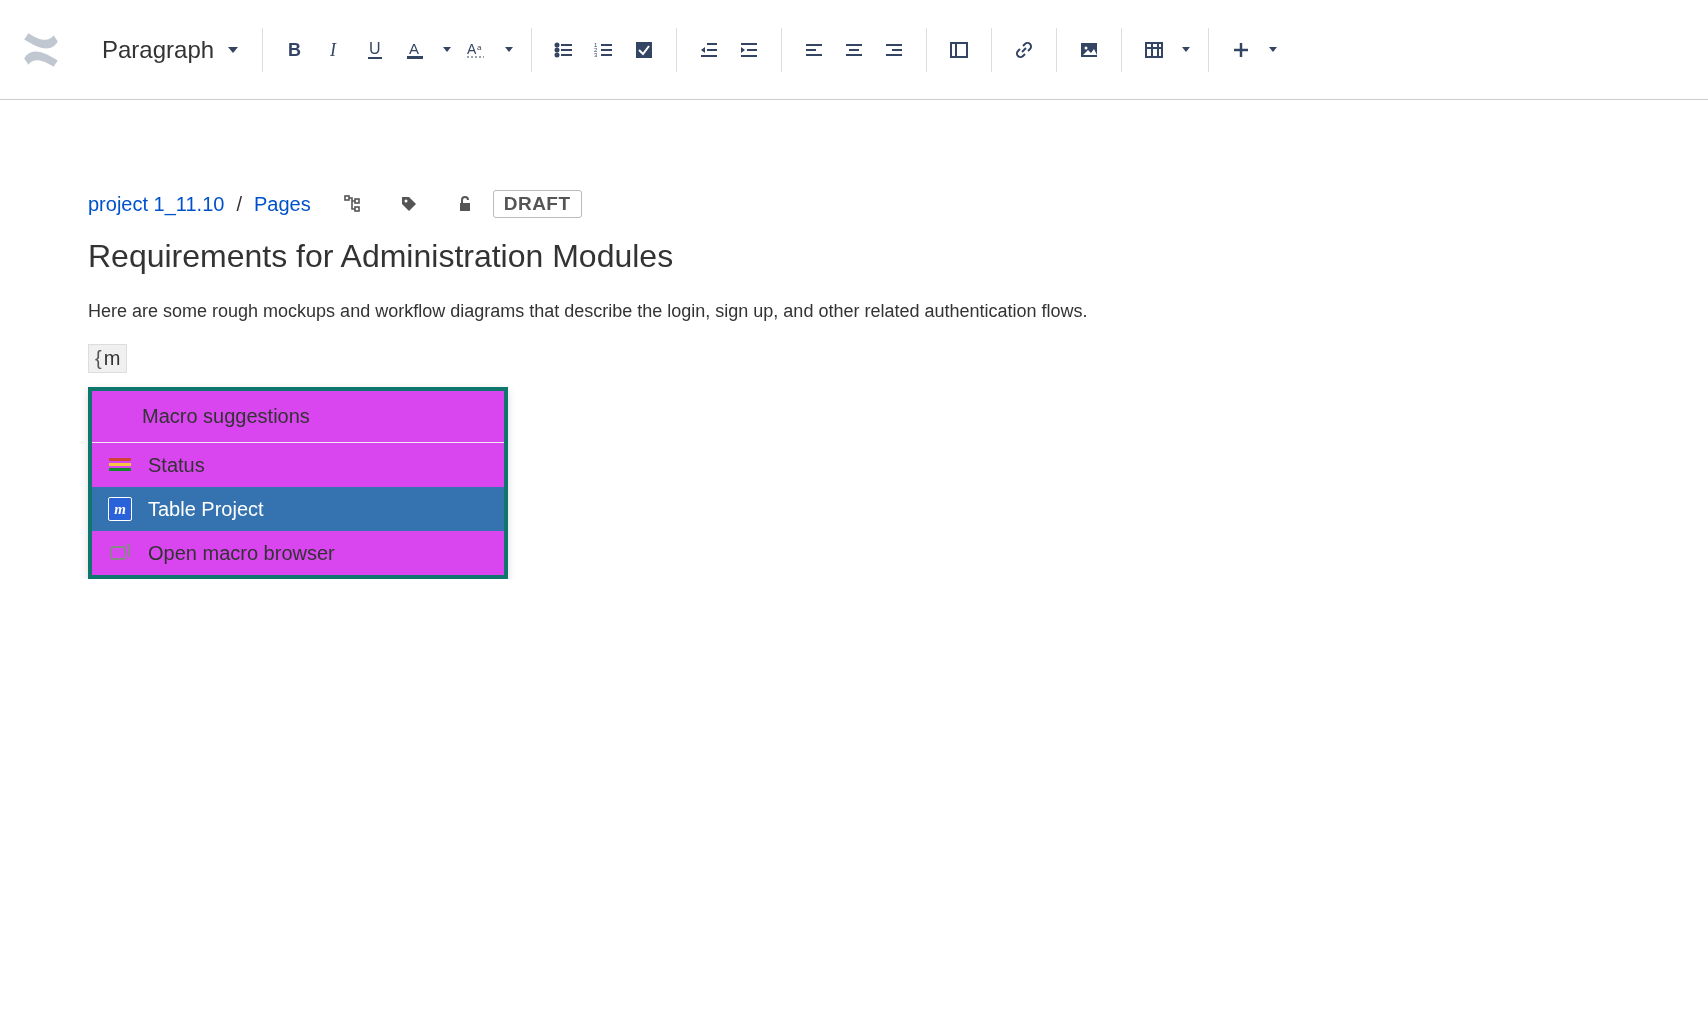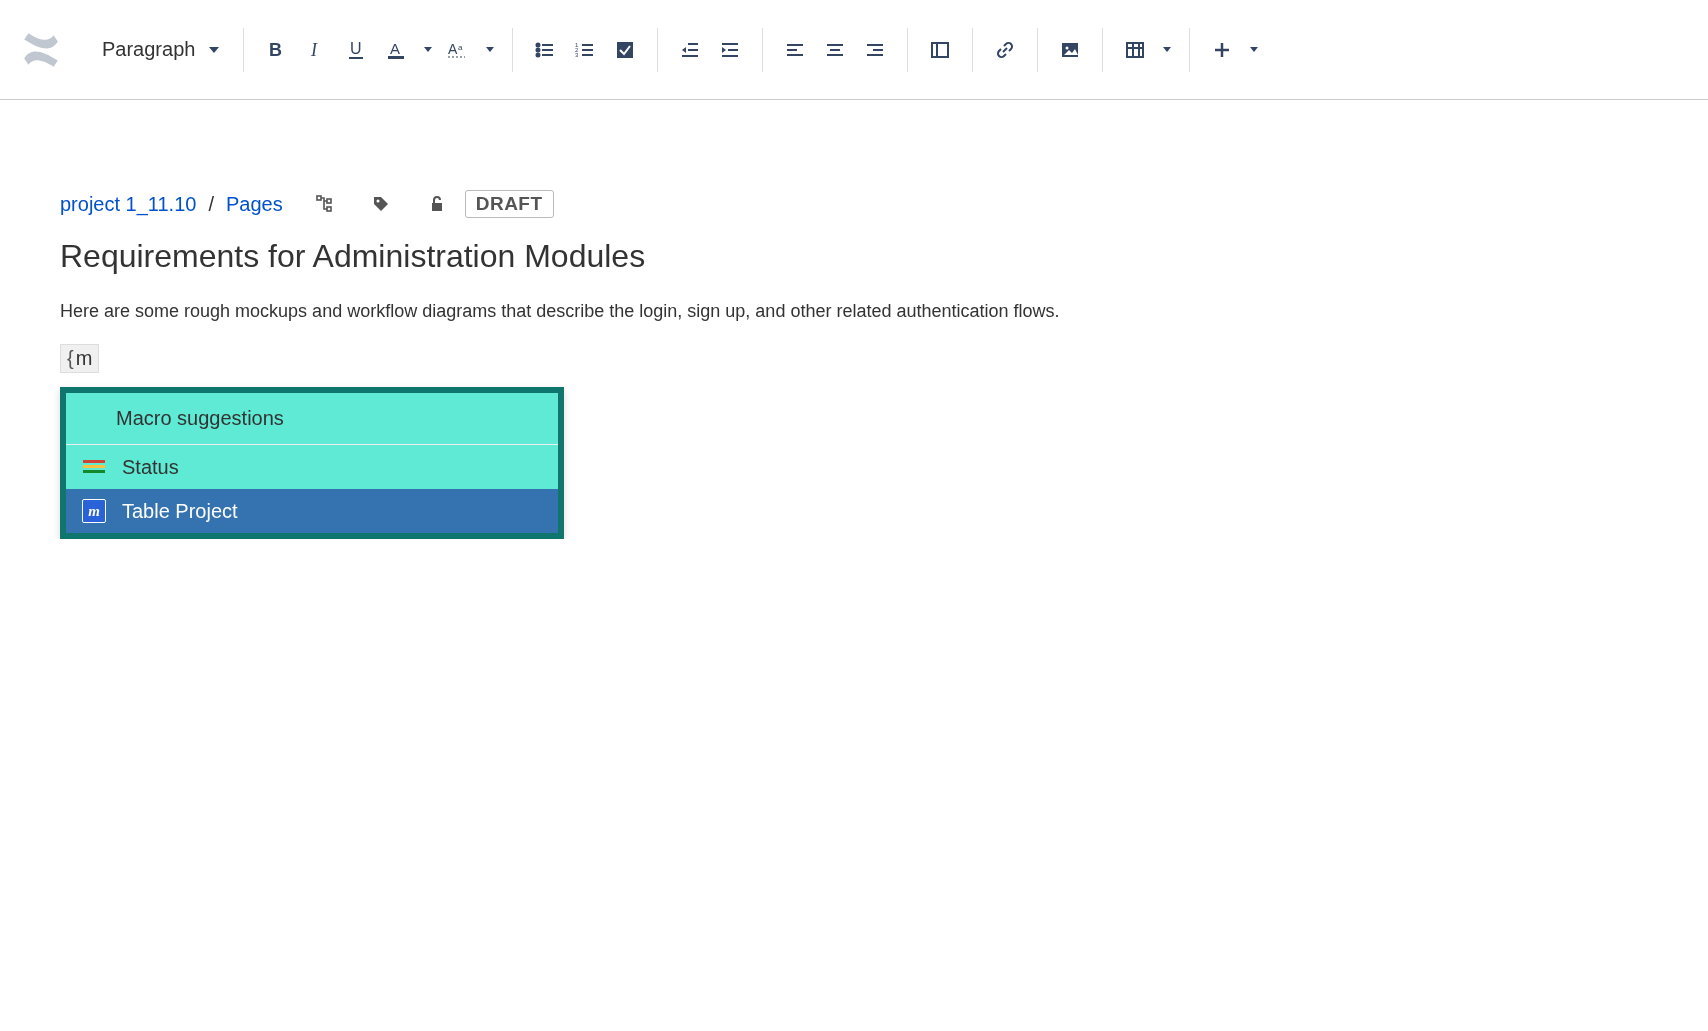--- a/index.html
+++ b/index.html
@@ -2,35 +2,35 @@
 <html><head>
 <meta charset="utf-8">
 <style>
 * { box-sizing: border-box; margin: 0; padding: 0; }
 body { font-family: -apple-system, BlinkMacSystemFont, "Segoe UI", Helvetica, Arial, sans-serif; background: #fff; color: #333; width: 1708px; }
 .toolbar-row { display: flex; align-items: center; height: 100px; padding: 0 20px; border-bottom: 1px solid #ccc; }
 .logo { width: 42px; height: 42px; margin-right: 30px; }
 .toolbar { display: flex; align-items: center; gap: 4px; }
 .tb-btn { display: flex; align-items: center; justify-content: center; min-width: 36px; height: 36px; cursor: pointer; color: #344563; border-radius: 3px; }
 .tb-sep { width: 1px; height: 44px; background: #ddd; margin: 0 10px; }
-.para-select { display: flex; align-items: center; gap: 14px; font-size: 20px; color: #333; cursor: pointer; padding: 0 10px; }
+.para-select { display: flex; align-items: center; gap: 14px; font-size: 24px; color: #333; cursor: pointer; padding: 0 10px; }
 .caret { width: 0; height: 0; border-left: 5px solid transparent; border-right: 5px solid transparent; border-top: 6px solid #344563; }
 .caret-small { width: 0; height: 0; border-left: 4px solid transparent; border-right: 4px solid transparent; border-top: 5px solid #344563; margin-left: 2px; }
 
-.content { padding: 90px 60px 0 60px; }
+.content { padding: 90px 60px 0 60px; margin-left: 28px; }
 .breadcrumb { display: flex; align-items: center; gap: 12px; font-size: 20px; margin-bottom: 20px; }
 .breadcrumb a { color: #0052cc; text-decoration: none; }
 .breadcrumb .slash { color: #333; }
 .bc-icon { color: #555; display: inline-flex; }
 .draft-badge { border: 1px solid #bbb; border-radius: 3px; padding: 2px 10px; font-size: 19px; font-weight: 700; color: #555; letter-spacing: 0.5px; margin-left: 6px; }
 h1.page-title { font-size: 32px; font-weight: 500; color: #333; margin-bottom: 24px; }
 .body-p { font-size: 18px; color: #333; margin-bottom: 20px; line-height: 1.4; }
 .macro-input { display: inline-flex; align-items: center; background: #f0f0f0; border: 1px solid #ddd; padding: 2px 6px; font-size: 20px; font-family: inherit; }
 .macro-input .brace { color: #555; margin-right: 2px; }
-.macro-dropdown { margin-top: 14px; width: 504px; border: 6px solid #0f766e; box-shadow: 0 3px 8px rgba(0,0,0,0.15); background: #5eead4; font-size: 20px; }
+.macro-dropdown { margin-top: 14px; width: 420px; border: 4px solid #0f766e; box-shadow: 0 3px 8px rgba(0,0,0,0.15); background: #d946ef; font-size: 20px; }
 .macro-header { padding: 14px 20px 14px 50px; color: #333; border-bottom: 1px solid #eee; }
 .macro-item { display: flex; align-items: center; gap: 16px; padding: 10px 16px; cursor: pointer; }
 .macro-item .mi-icon { width: 24px; height: 24px; display: flex; align-items: center; justify-content: center; flex-shrink: 0; }
 .macro-item.selected { background: #3572b0; color: #fff; }
 .macro-item.selected .mi-icon svg, .macro-item.selected .mi-icon { color: #fff; }
 .macro-item .mi-icon.moqups { background: #2962d9; color: #fff; border-radius: 2px; font-family: Georgia, serif; font-style: italic; font-size: 15px; font-weight: 700; border: 1px solid #fff; }
 svg { display: block; }
 </style>
 </head>
 <body>
@@ -260,14 +260,23 @@
         </span>
       <span>Status</span>
     </div>
 
 
     <div class="macro-item selected">
       <span class="mi-icon moqups">m</span>
       <span>Table Project</span>
     </div>
 
+    <div class="macro-item">
+      <span class="mi-icon">
+          <svg width="22" height="20" viewBox="0 0 22 20" fill="none" stroke="#888" stroke-width="1.8">
+            <rect x="2" y="4" width="14" height="12" rx="2"></rect>
+            <path d="M18 2 H20 V14"></path>
+          </svg>
+        </span>
+      <span>Open macro browser</span>
+    </div>
   </div>
 </div>
 
 </body></html>

